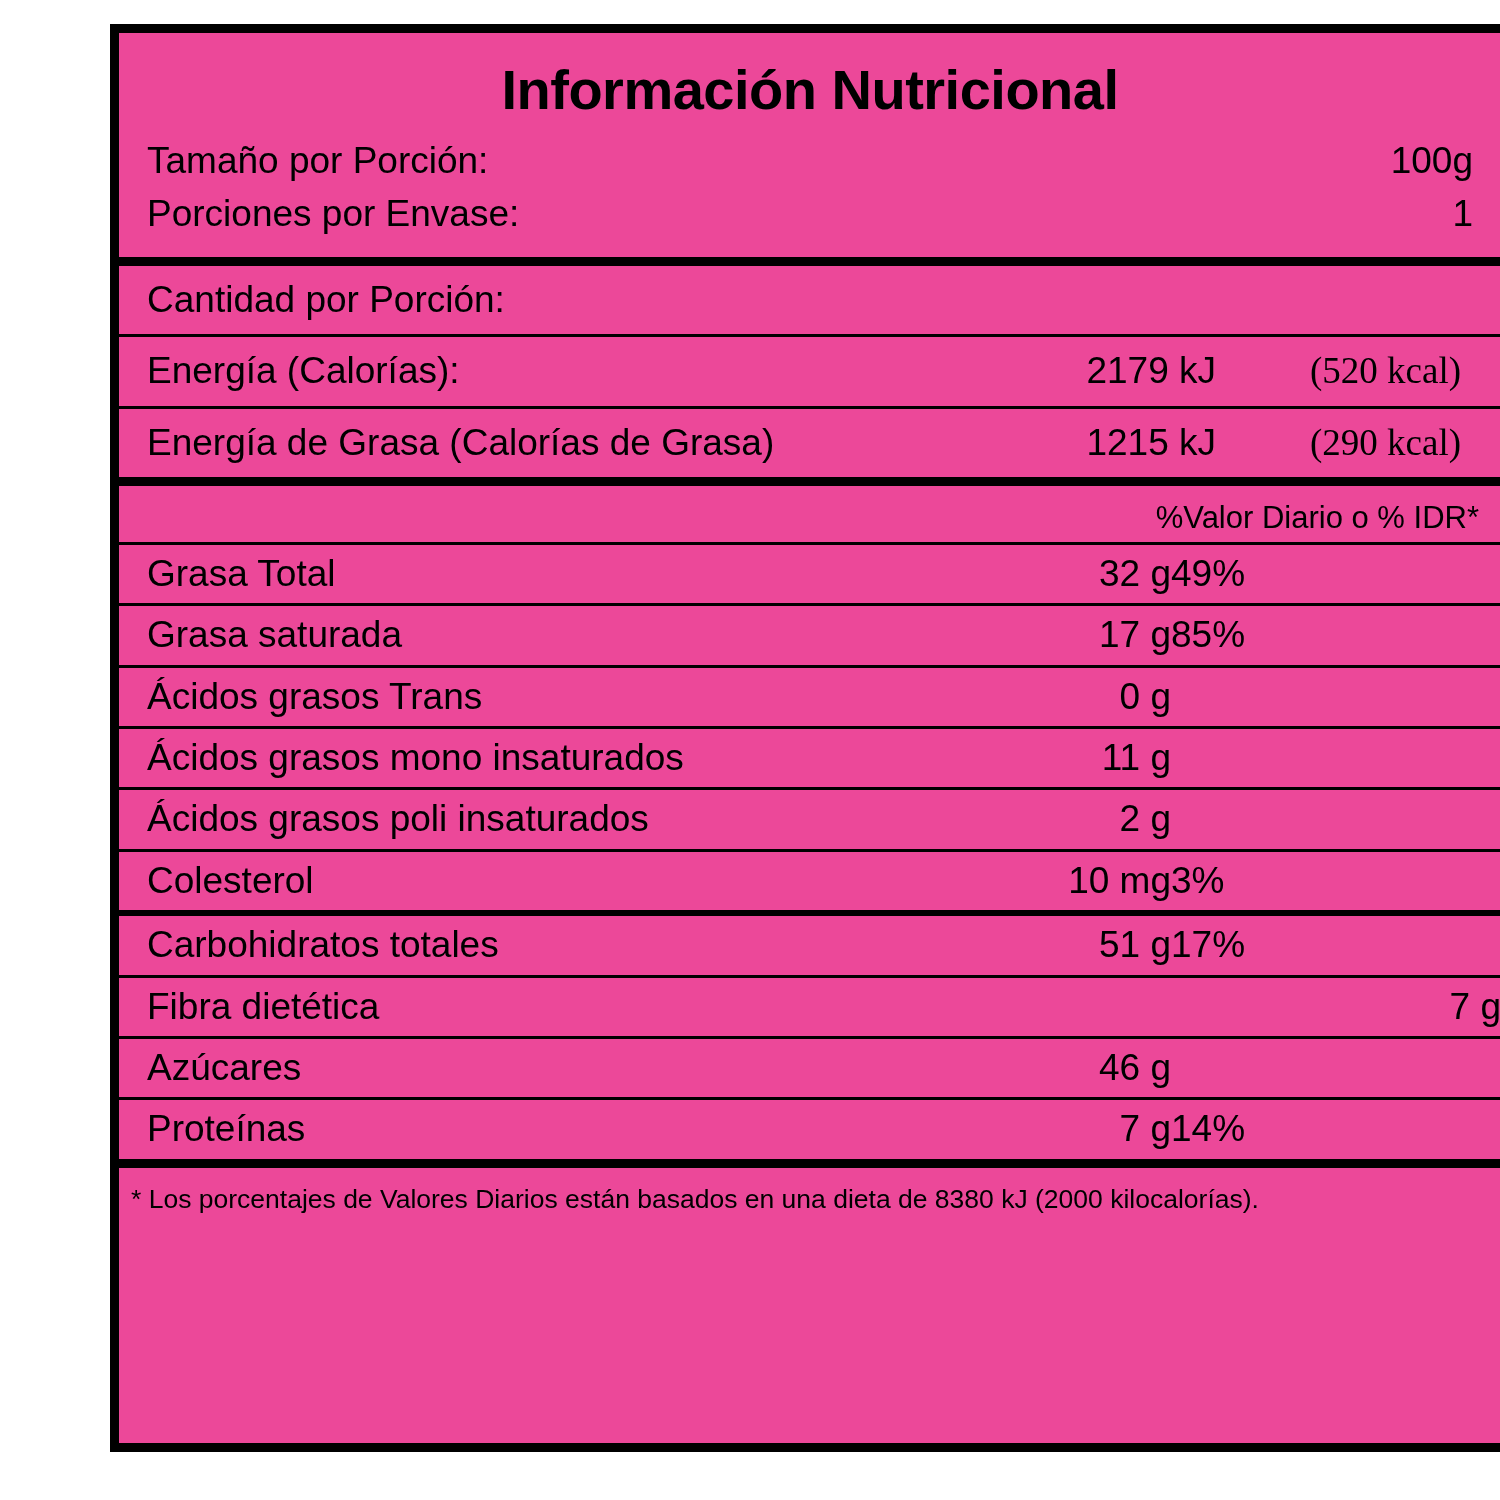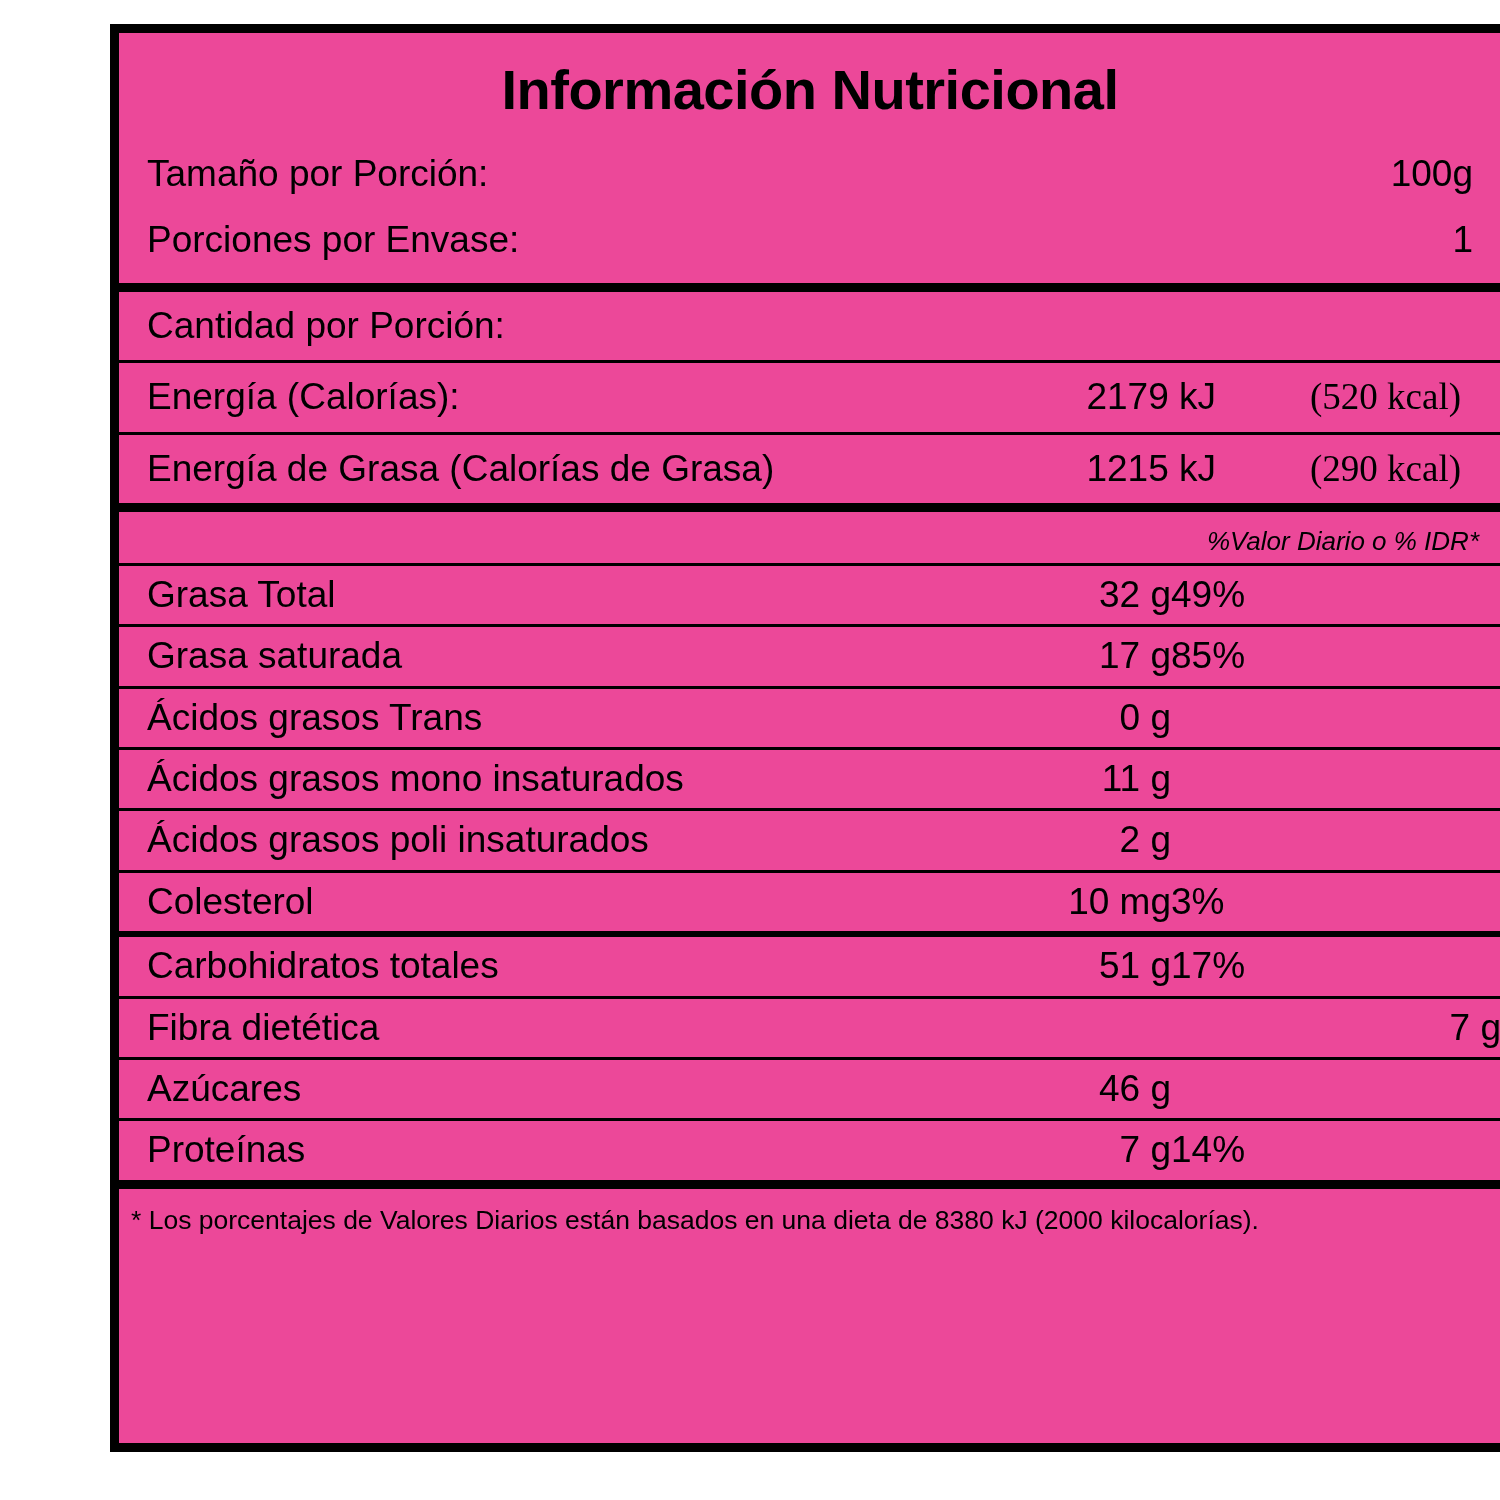--- a/index.html
+++ b/index.html
@@ -46,21 +46,21 @@
   .serving-block {
     padding: 0 28px 16px 28px;
   }
   .srow {
     display: flex;
     align-items: baseline;
     font-size: 37px;
     line-height: 1.45;
   }
   .srow .lbl { flex: 1 1 auto; }
-  .srow .val { flex: 0 0 auto; text-align: right; margin-top: 13px; }
+  .srow .val { flex: 0 0 auto; text-align: right; }
 
   .rule-thick {
     height: 9px;
     background: #000000;
     margin: 0;
   }
   .rule-thin {
     height: 3px;
     background: #000000;
     margin: 0;
@@ -76,23 +76,22 @@
     font-size: 37px;
     padding: 11px 28px 11px 28px;
     line-height: 1.25;
   }
   .line .name { flex: 1 1 auto; }
   .line .amt  { flex: 0 0 215px; text-align: right; }
   .line .kcal { flex: 0 0 245px; text-align: right; padding-right: 12px; font-family: Liberation Serif, serif;}
 
   .dv-header {
     text-align: right;
-    font-size: 26px;
+    font-size: 31px;
     padding: 14px 22px 6px 0;
-    font-style: italic;
   }
 
   .nut-line {
     display: flex;
     align-items: baseline;
     font-size: 37px;
     padding: 7px 0 7px 0;
     line-height: 1.2;
   }
   .nut-line .name { flex: 1 1 auto; padding-left: 28px; }

